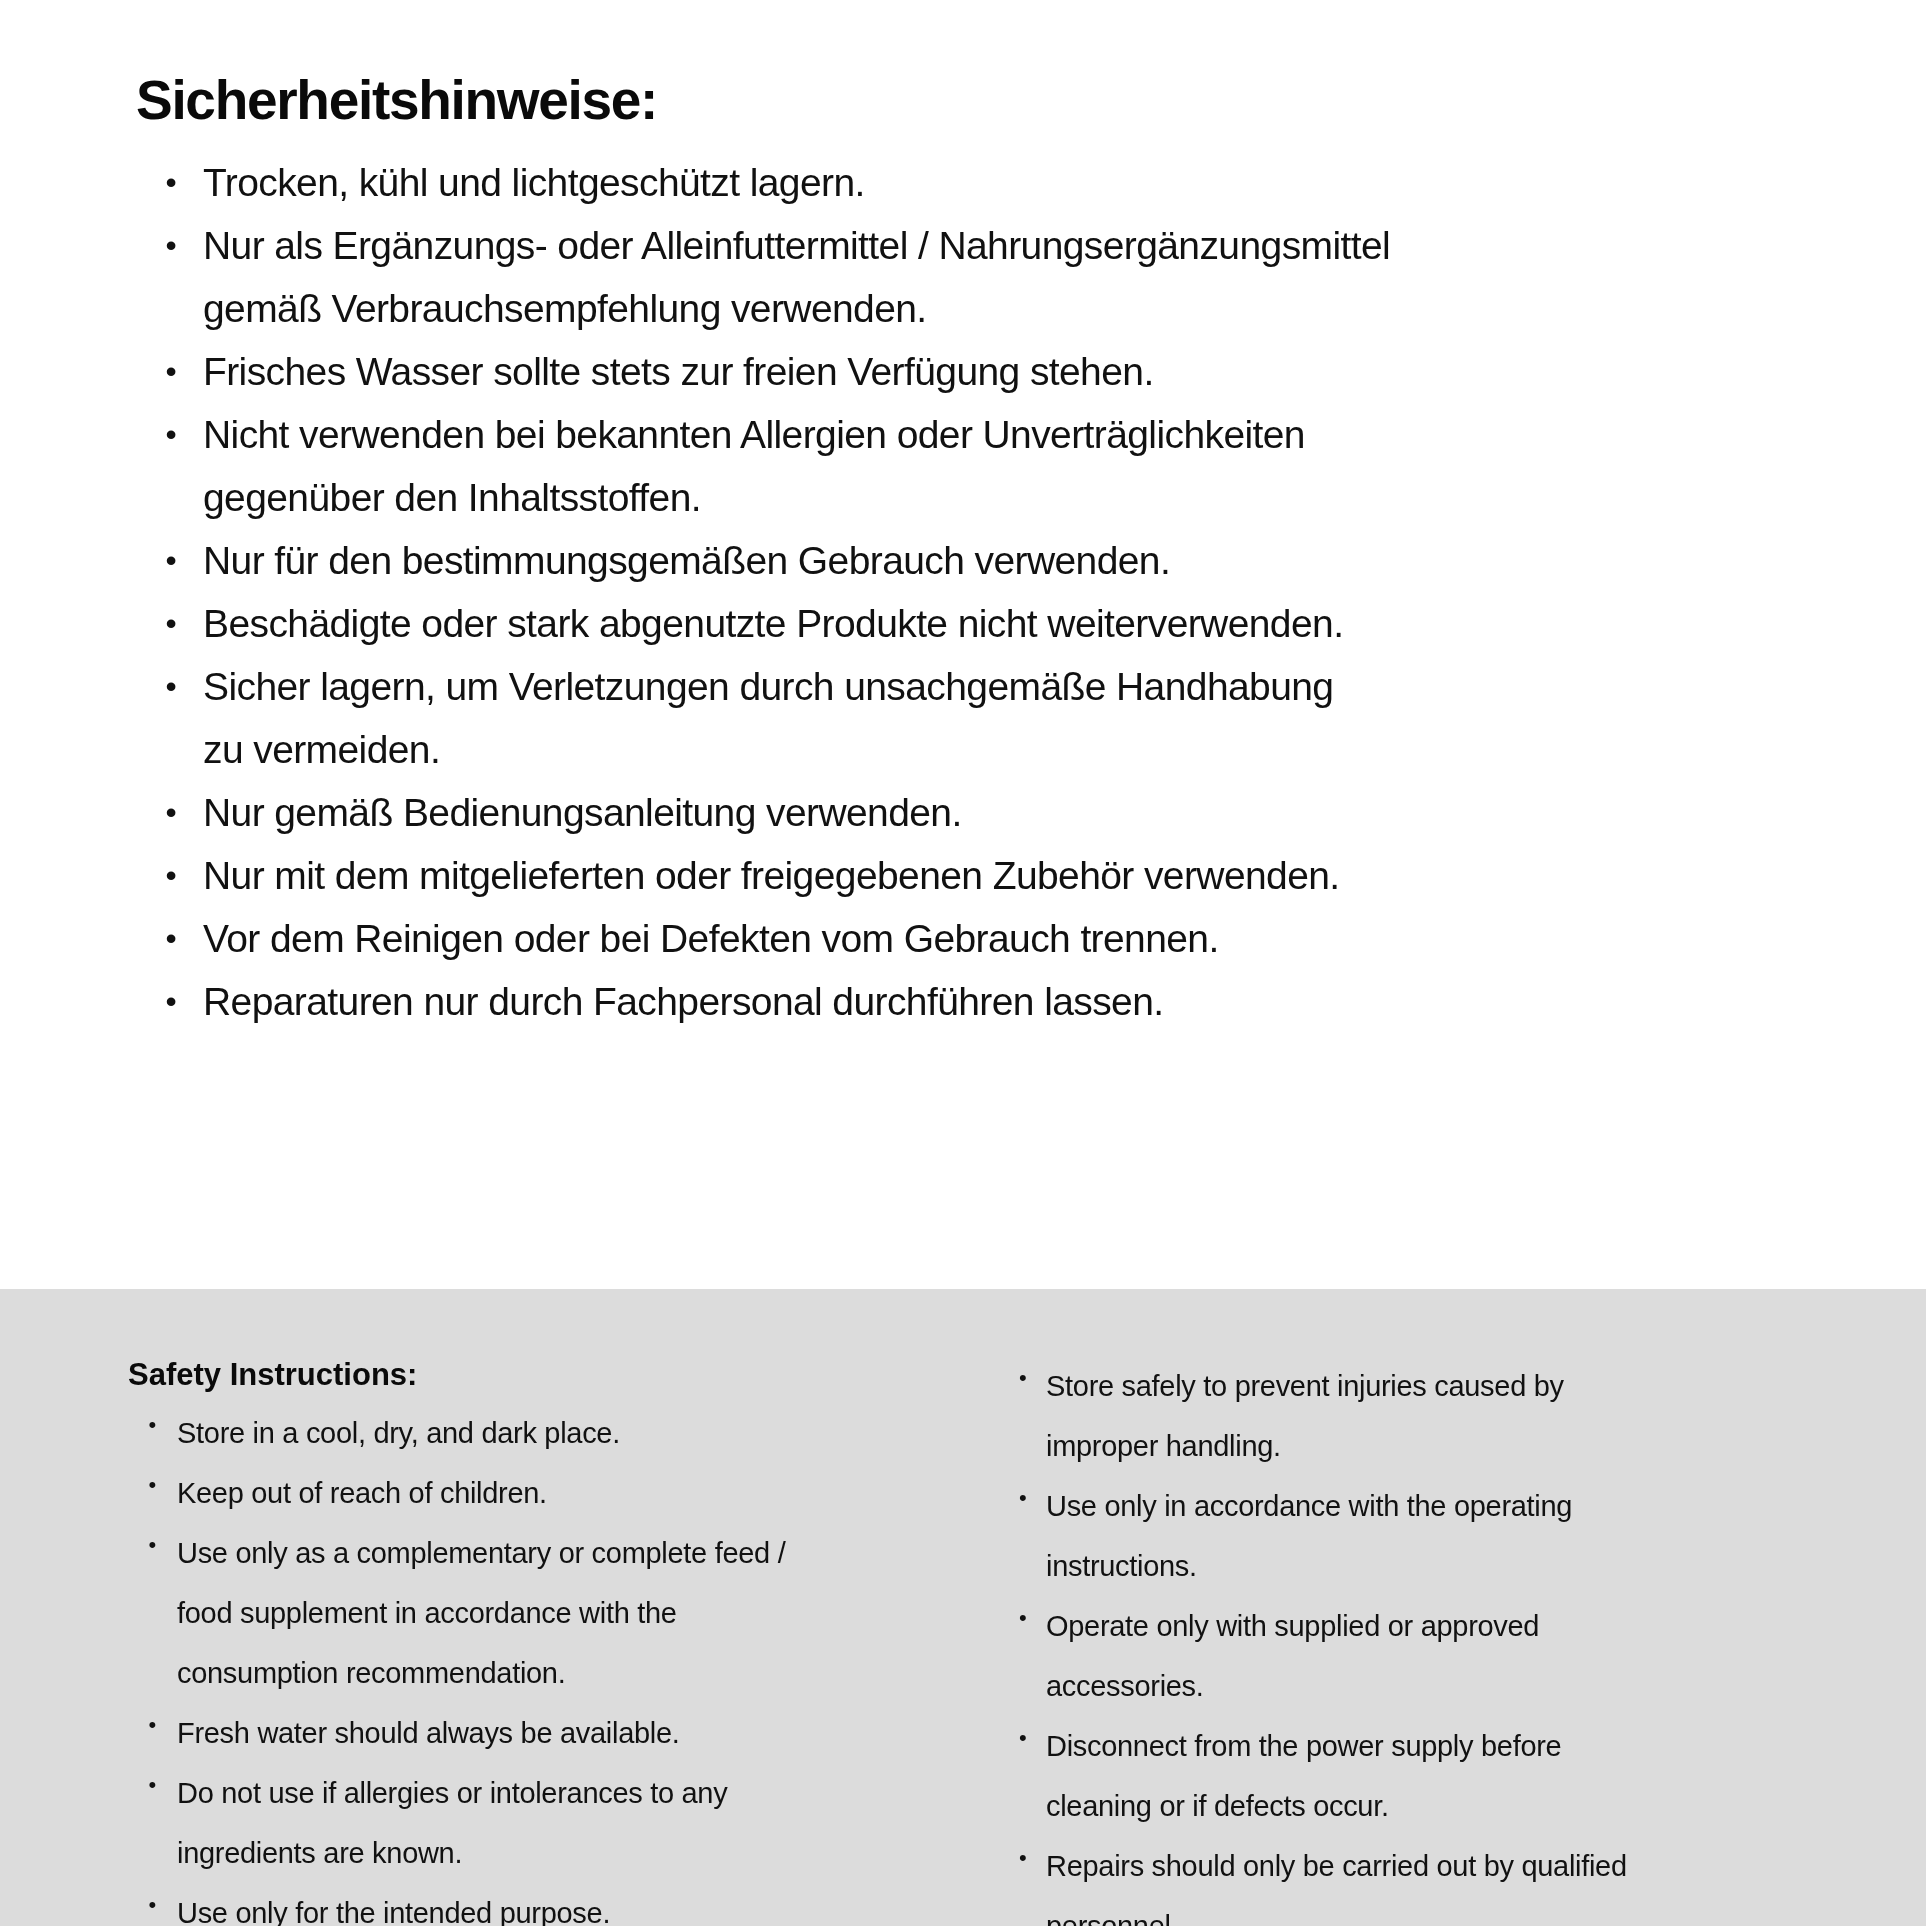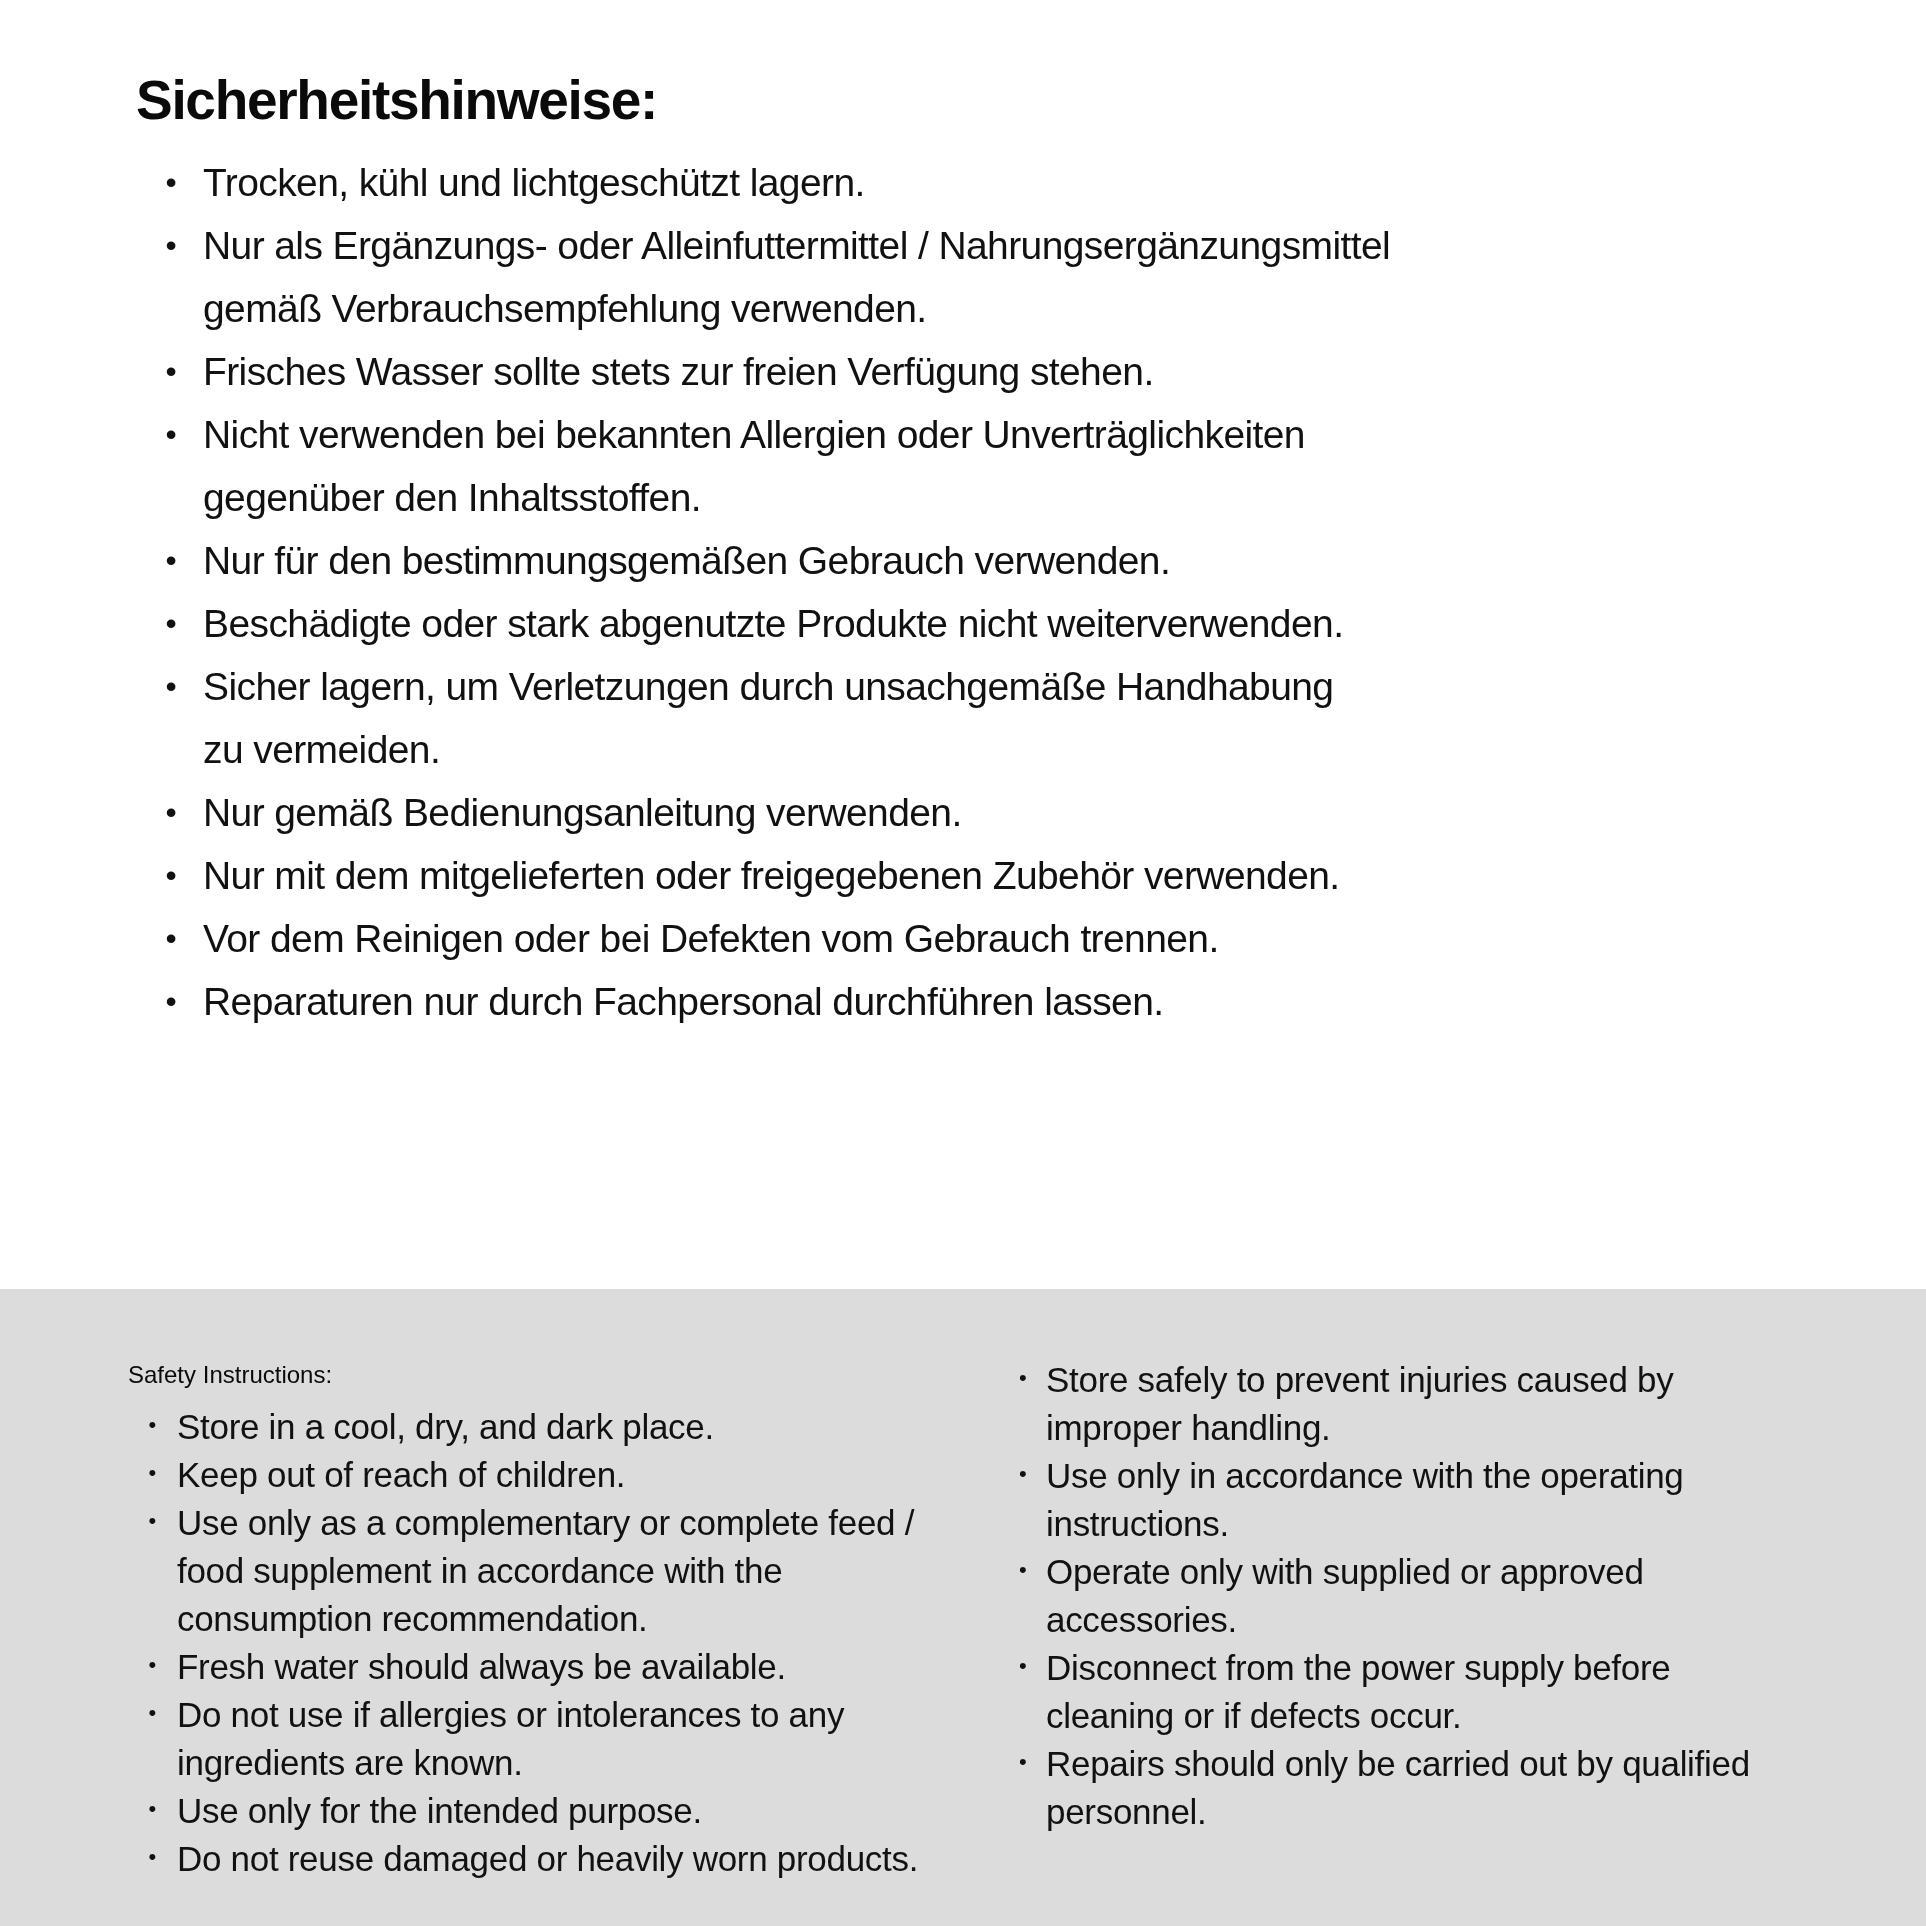--- a/index.html
+++ b/index.html
@@ -38,28 +38,28 @@
   .en {
     position:absolute; top:1289px; left:0;
     width:1926px; height:638px;
     background:#dcdcdc;
   }
   .col { position:absolute; top:67px; }
   .col-left  { left:128px;  width:854px; }
   .col-right { left:1019px; width:880px; }
   .col h2 {
     margin:0 0 10.3px 0;
-    font-size:24px; line-height:37px;
-    font-weight:400; color:#0a0a0a;
+    font-size:31px; line-height:37px;
+    font-weight:700; color:#0a0a0a;
   }
   .en ul { list-style:none; margin:0; padding:0; }
   .en li {
     position:relative;
     padding-left:49px;
-    font-size:35px; line-height:48px;
+    font-size:29px; line-height:60px;
     letter-spacing:-0.3px;
   }
   .en li::before {
     content:"\2022";
     position:absolute; left:20.5px; top:0;
     font-size:22px; line-height:44px;
   }
   .col-right li { padding-left:27px; }
   .col-right li::before { left:0; }
 

